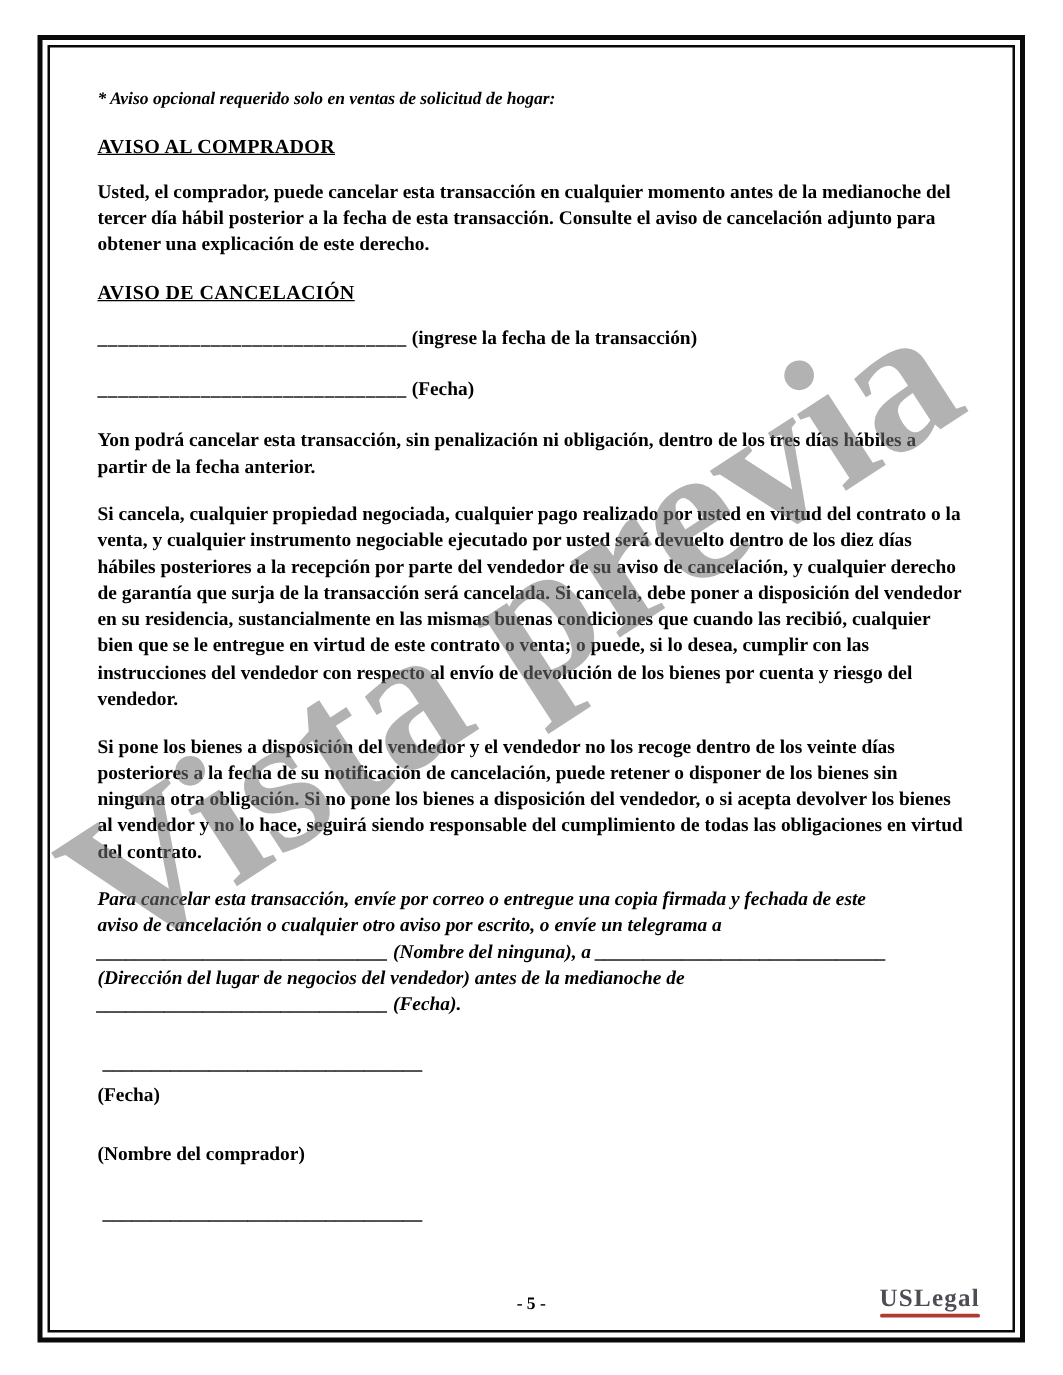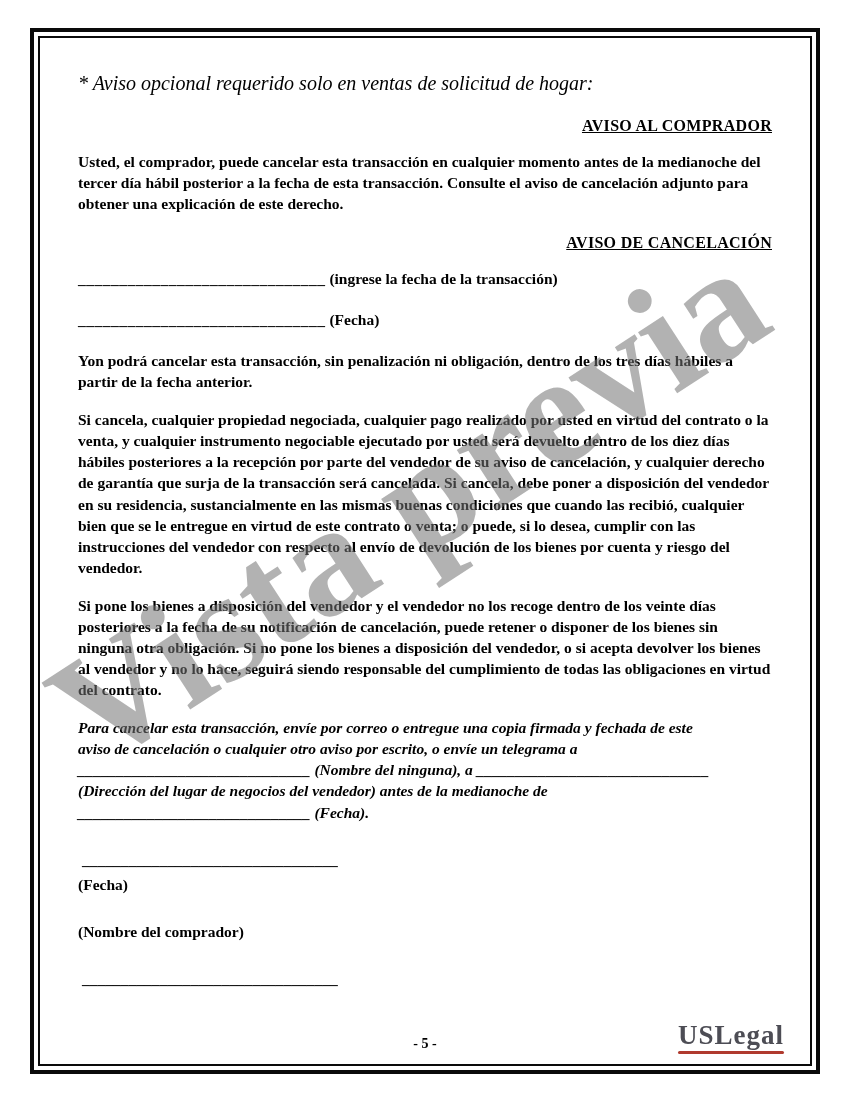--- a/index.html
+++ b/index.html
@@ -24,27 +24,27 @@
   .content {
     position: absolute;
     inset: 6px;
     padding: 26px 32px 0 32px;
     font-weight: bold;
     font-size: 15.5px;
     line-height: 1.36;
     color: #000000;
   }
   .intro-note {
-    font-weight: normal;
+    font-weight: bold;
     font-style: italic;
-    font-size: 20px;
+    font-size: 14px;
     margin: 0 0 14px 0;
   }
   .doc-heading {
-    text-align: right;
+    text-align: left;
     text-decoration: underline;
     font-size: 16px;
     letter-spacing: 0.3px;
     margin: 18px 0 14px 0;
   }
   .para { margin: 0 0 17px 0; }
   .blank-row { margin: 0 0 20px 0; white-space: nowrap; }
   .blank-row .underline-run { letter-spacing: 0.5px; }
   .para-lines div { white-space: nowrap; font-style: italic; }
   .sig-block { margin-top: 26px; }
@@ -74,21 +74,21 @@
   }
   .logo {
     position: absolute;
     right: 26px;
     bottom: 10px;
     text-align: right;
   }
   .logo-text {
     font-family: "Liberation Serif", serif;
     font-weight: bold;
-    font-size: 27px;
+    font-size: 20px;
     letter-spacing: 1px;
     color: #4d4d55;
     line-height: 1;
   }
   .logo-underline {
     height: 3px;
     background: #b03a2e;
     margin-top: 2px;
     border-radius: 2px;
   }

